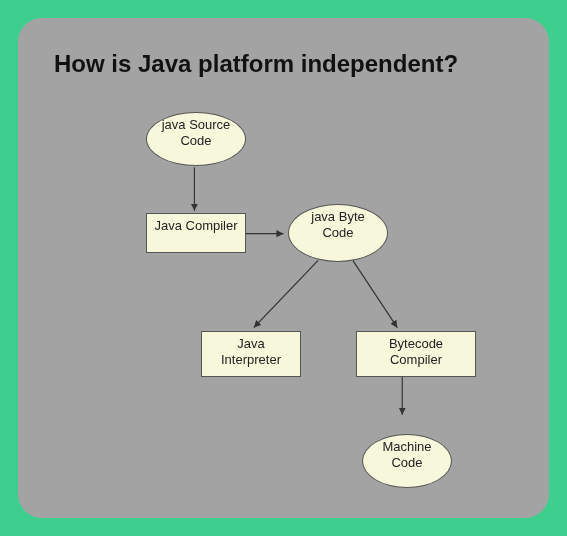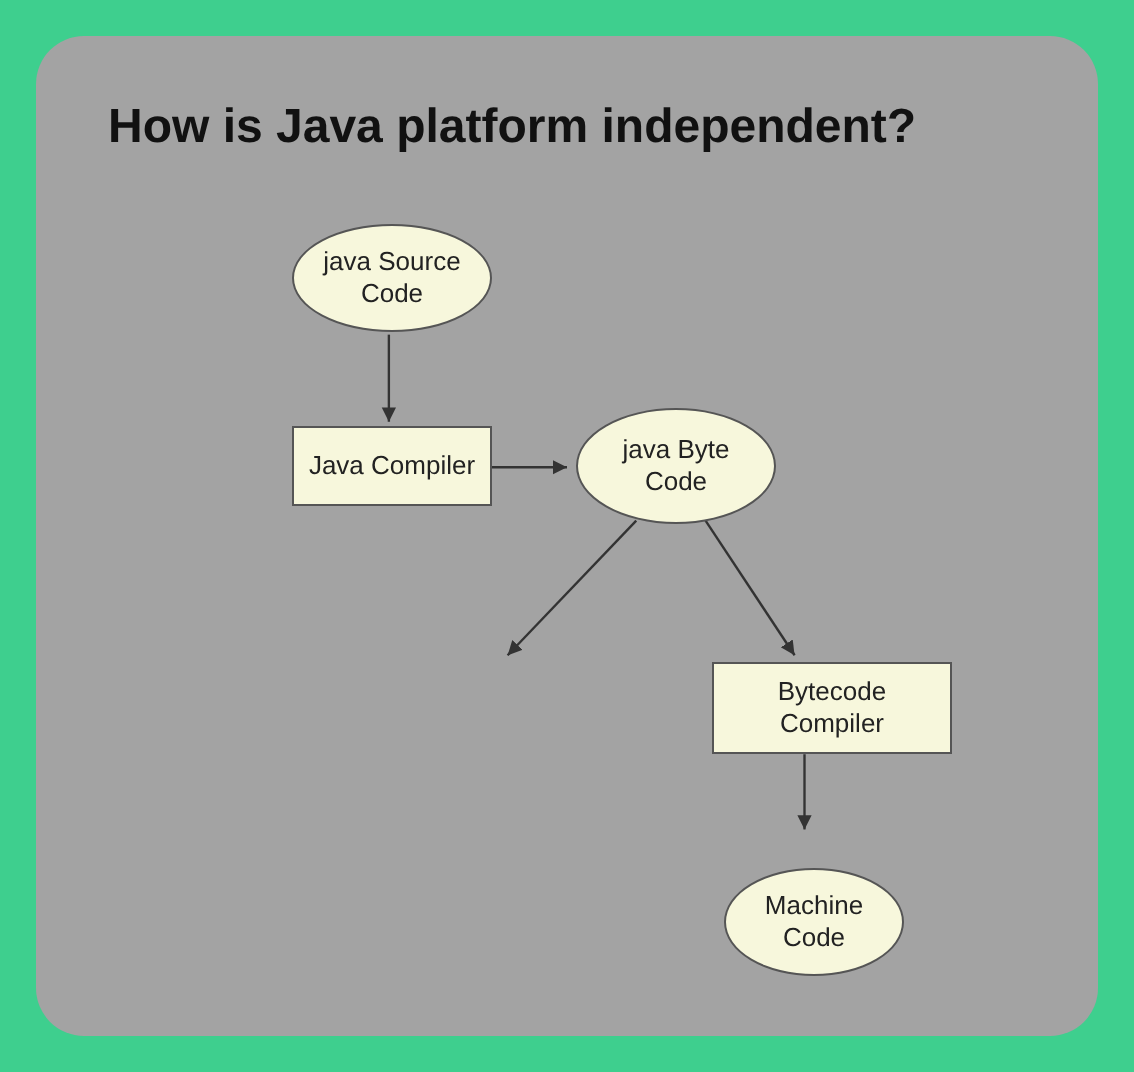--- a/index.html
+++ b/index.html
@@ -31,21 +31,21 @@
     position: relative;
     width: 100%;
     height: 410px;
     margin-top: 10px;
   }
   .node {
     position: absolute;
     background: #f7f7dc;
     border: 1px solid #555;
     display: flex;
-    align-items: center;
+    align-items: flex-start;
     justify-content: center;
     text-align: center;
     font-size: 13px;
     line-height: 1.25;
     color: #222;
     box-sizing: border-box;
     padding: 4px 6px;
   }
   .ellipse {
     border-radius: 50%;
@@ -90,20 +90,23 @@
     </div>
 
     <div class="node" style="left:100px; top:125px; width:100px; height:40px;">
       <span>Java Compiler</span>
     </div>
 
     <div class="node ellipse" style="left:242px; top:116px; width:100px; height:58px;">
       <span>java Byte Code</span>
     </div>
 
+    <div class="node" style="left:155px; top:243px; width:100px; height:46px;">
+      <span>Java Interpreter</span>
+    </div>
 
     <div class="node" style="left:310px; top:243px; width:120px; height:46px;">
       <span>Bytecode Compiler</span>
     </div>
 
     <div class="node ellipse" style="left:316px; top:346px; width:90px; height:54px;">
       <span>Machine Code</span>
     </div>
 
   </div>

